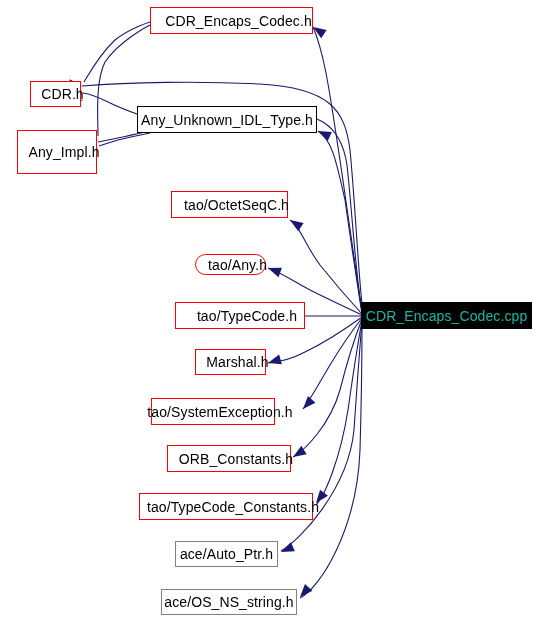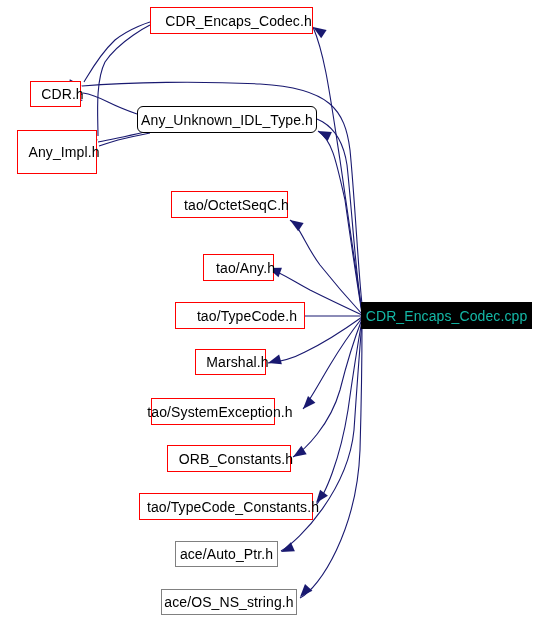--- a/index.html
+++ b/index.html
@@ -92,30 +92,30 @@
       <polygon points="0,0 13,-5 13,5" fill="#191970" transform="translate(300,597) rotate(-48)"></polygon>
     </svg>
 
   <div id="node-layer">
       <div class="node red" title="CDR_Encaps_Codec.h" style="left: 150px; top: 7px; width: 163px; height: 27px;">
         <span class="node-label">CDR_Encaps_Codec.h</span>
       </div>
       <div class="node red" title="CDR.h" style="left: 30px; top: 81px; width: 51px; height: 26px;">
         <span class="node-label">CDR.h</span>
       </div>
-      <div class="node black" title="Any_Unknown_IDL_Type.h" style="left: 137px; top: 106px; width: 180px; height: 27px; border-radius: 6px;">
+      <div class="node black" title="Any_Unknown_IDL_Type.h" style="left: 137px; top: 106px; width: 180px; height: 27px;">
         <span class="node-label">Any_Unknown_IDL_Type.h</span>
       </div>
       <div class="node red" title="Any_Impl.h" style="left: 17px; top: 130px; width: 80px; height: 44px;">
         <span class="node-label">Any_Impl.h</span>
       </div>
       <div class="node red" title="tao/OctetSeqC.h" style="left: 171px; top: 191px; width: 117px; height: 27px;">
         <span class="node-label">tao/OctetSeqC.h</span>
       </div>
-      <div class="node red" title="tao/Any.h" style="left: 203px; top: 254px; width: 71px; height: 27px;">
+      <div class="node red" title="tao/Any.h" style="left: 195px; top: 254px; width: 71px; height: 21px; border-radius: 12px;">
         <span class="node-label">tao/Any.h</span>
       </div>
       <div class="node red" title="tao/TypeCode.h" style="left: 175px; top: 302px; width: 130px; height: 27px;">
         <span class="node-label">tao/TypeCode.h</span>
       </div>
       <div class="node red" title="Marshal.h" style="left: 195px; top: 349px; width: 71px; height: 26px;">
         <span class="node-label">Marshal.h</span>
       </div>
       <div class="node red" title="tao/SystemException.h" style="left: 151px; top: 398px; width: 124px; height: 27px;">
         <span class="node-label">tao/SystemException.h</span>

